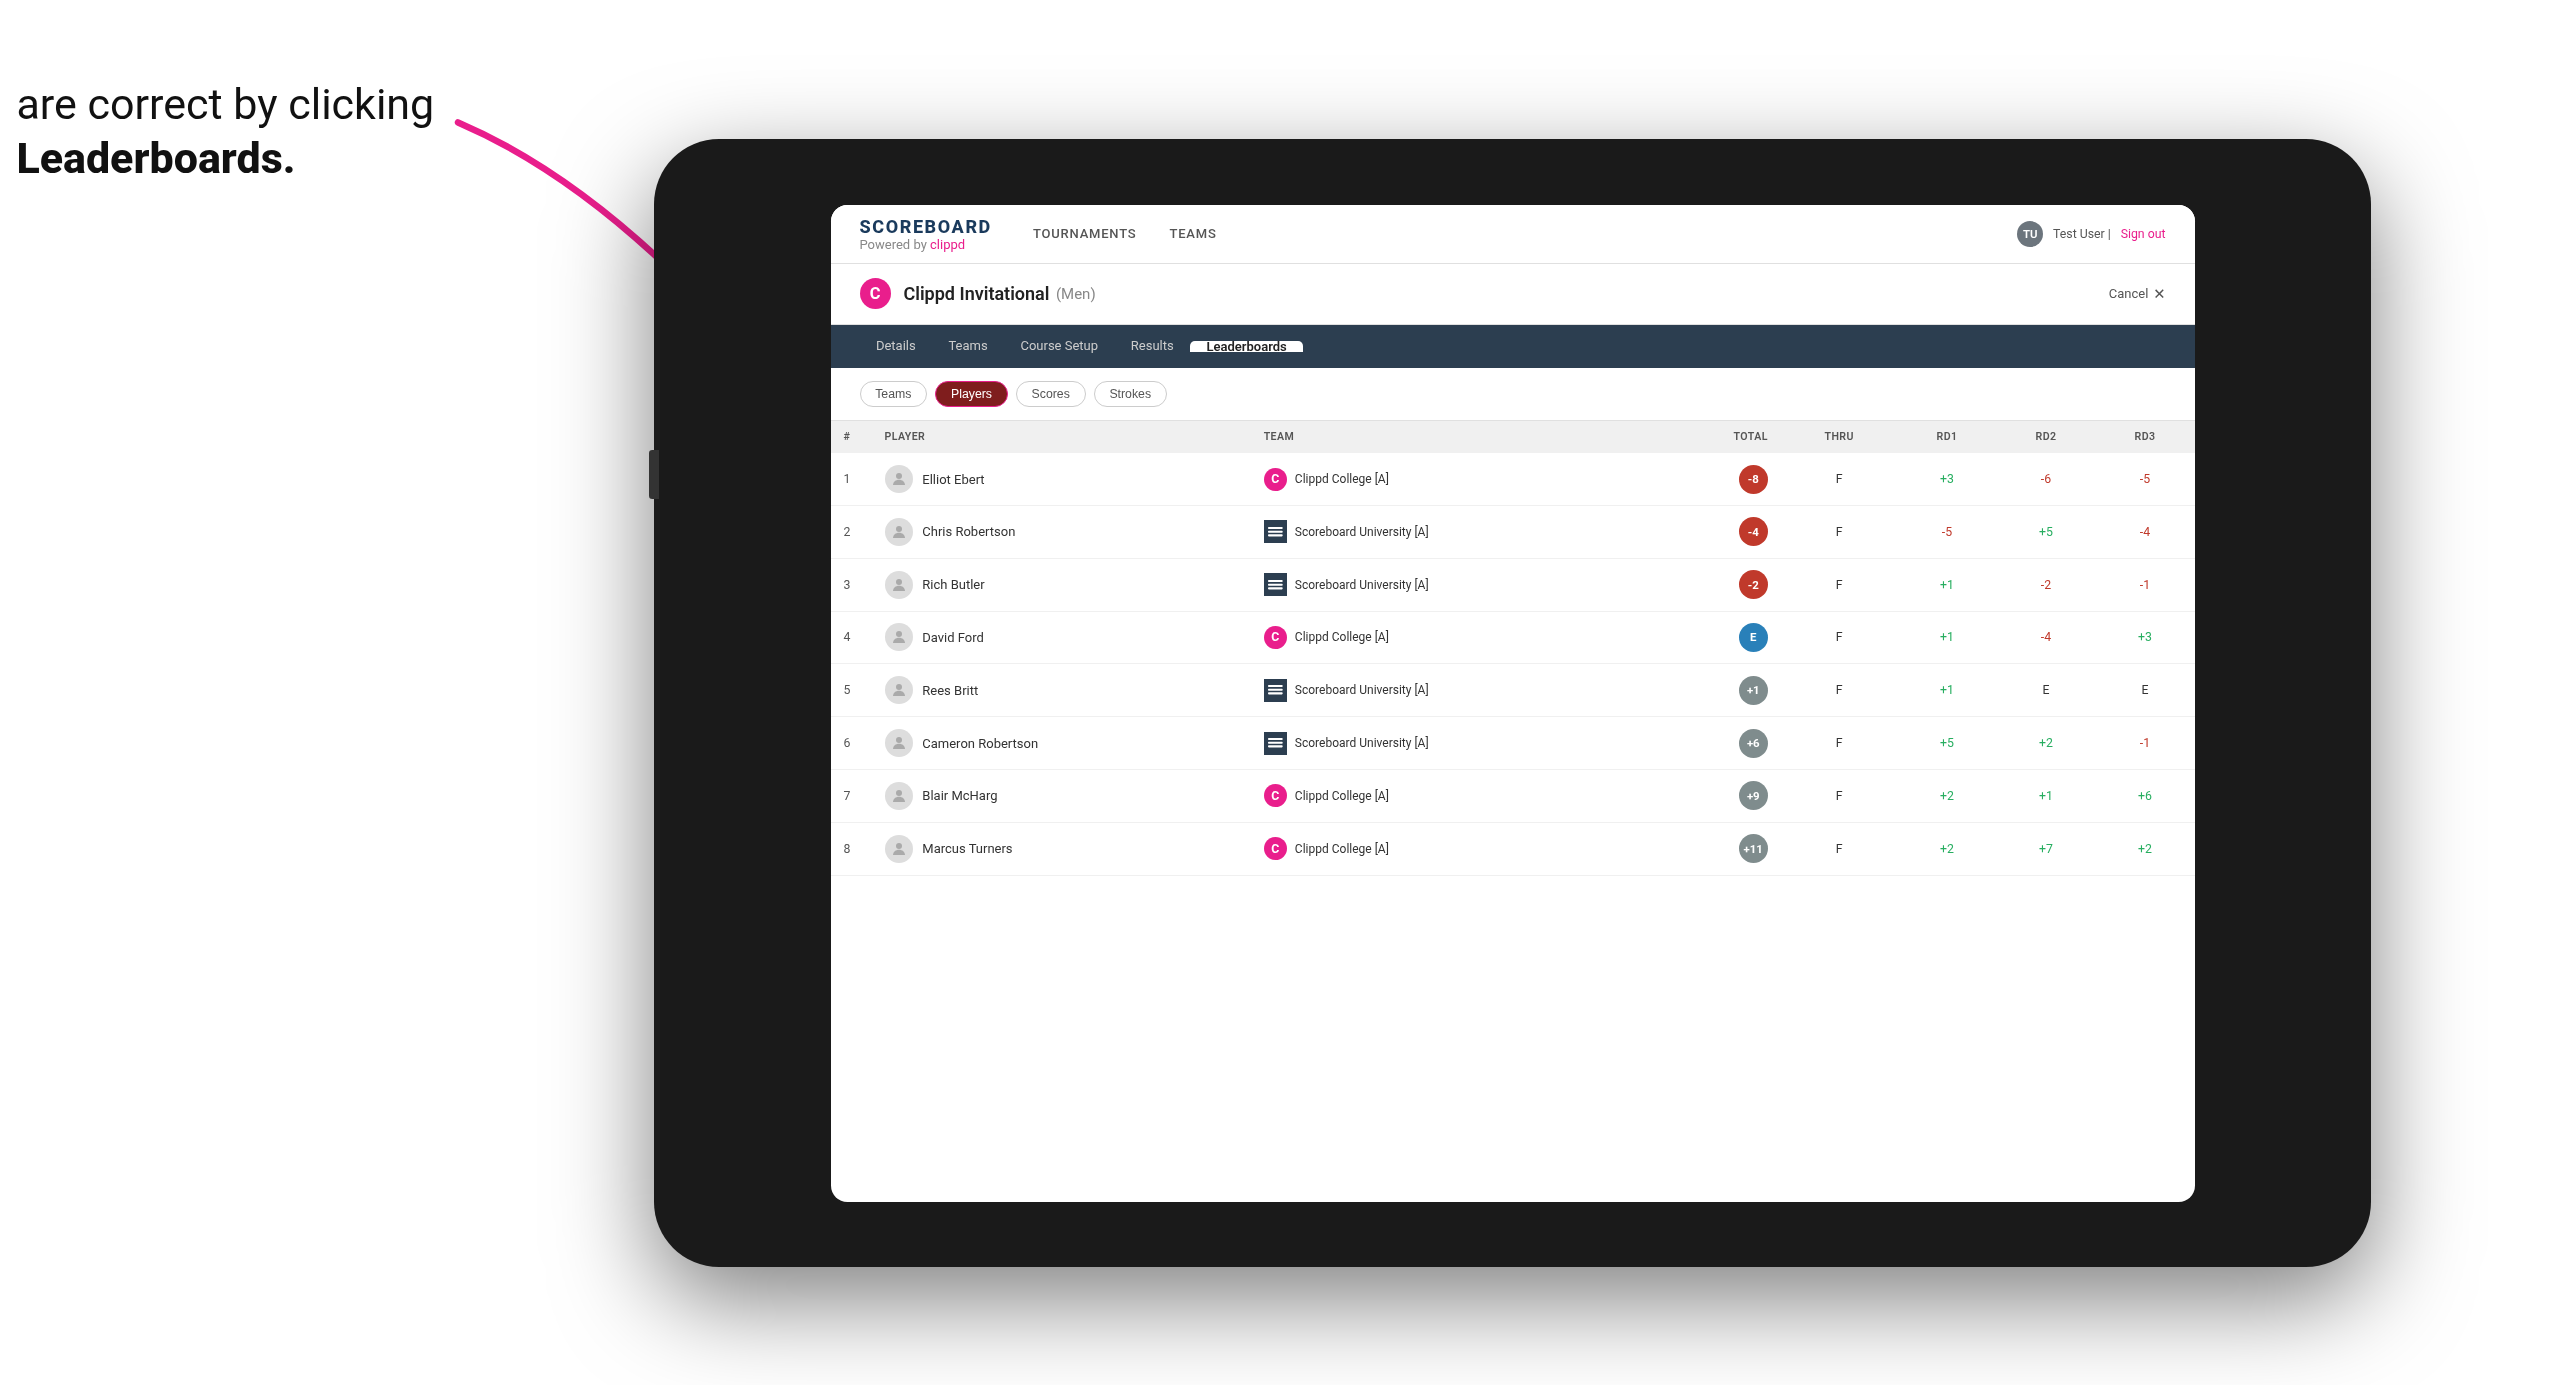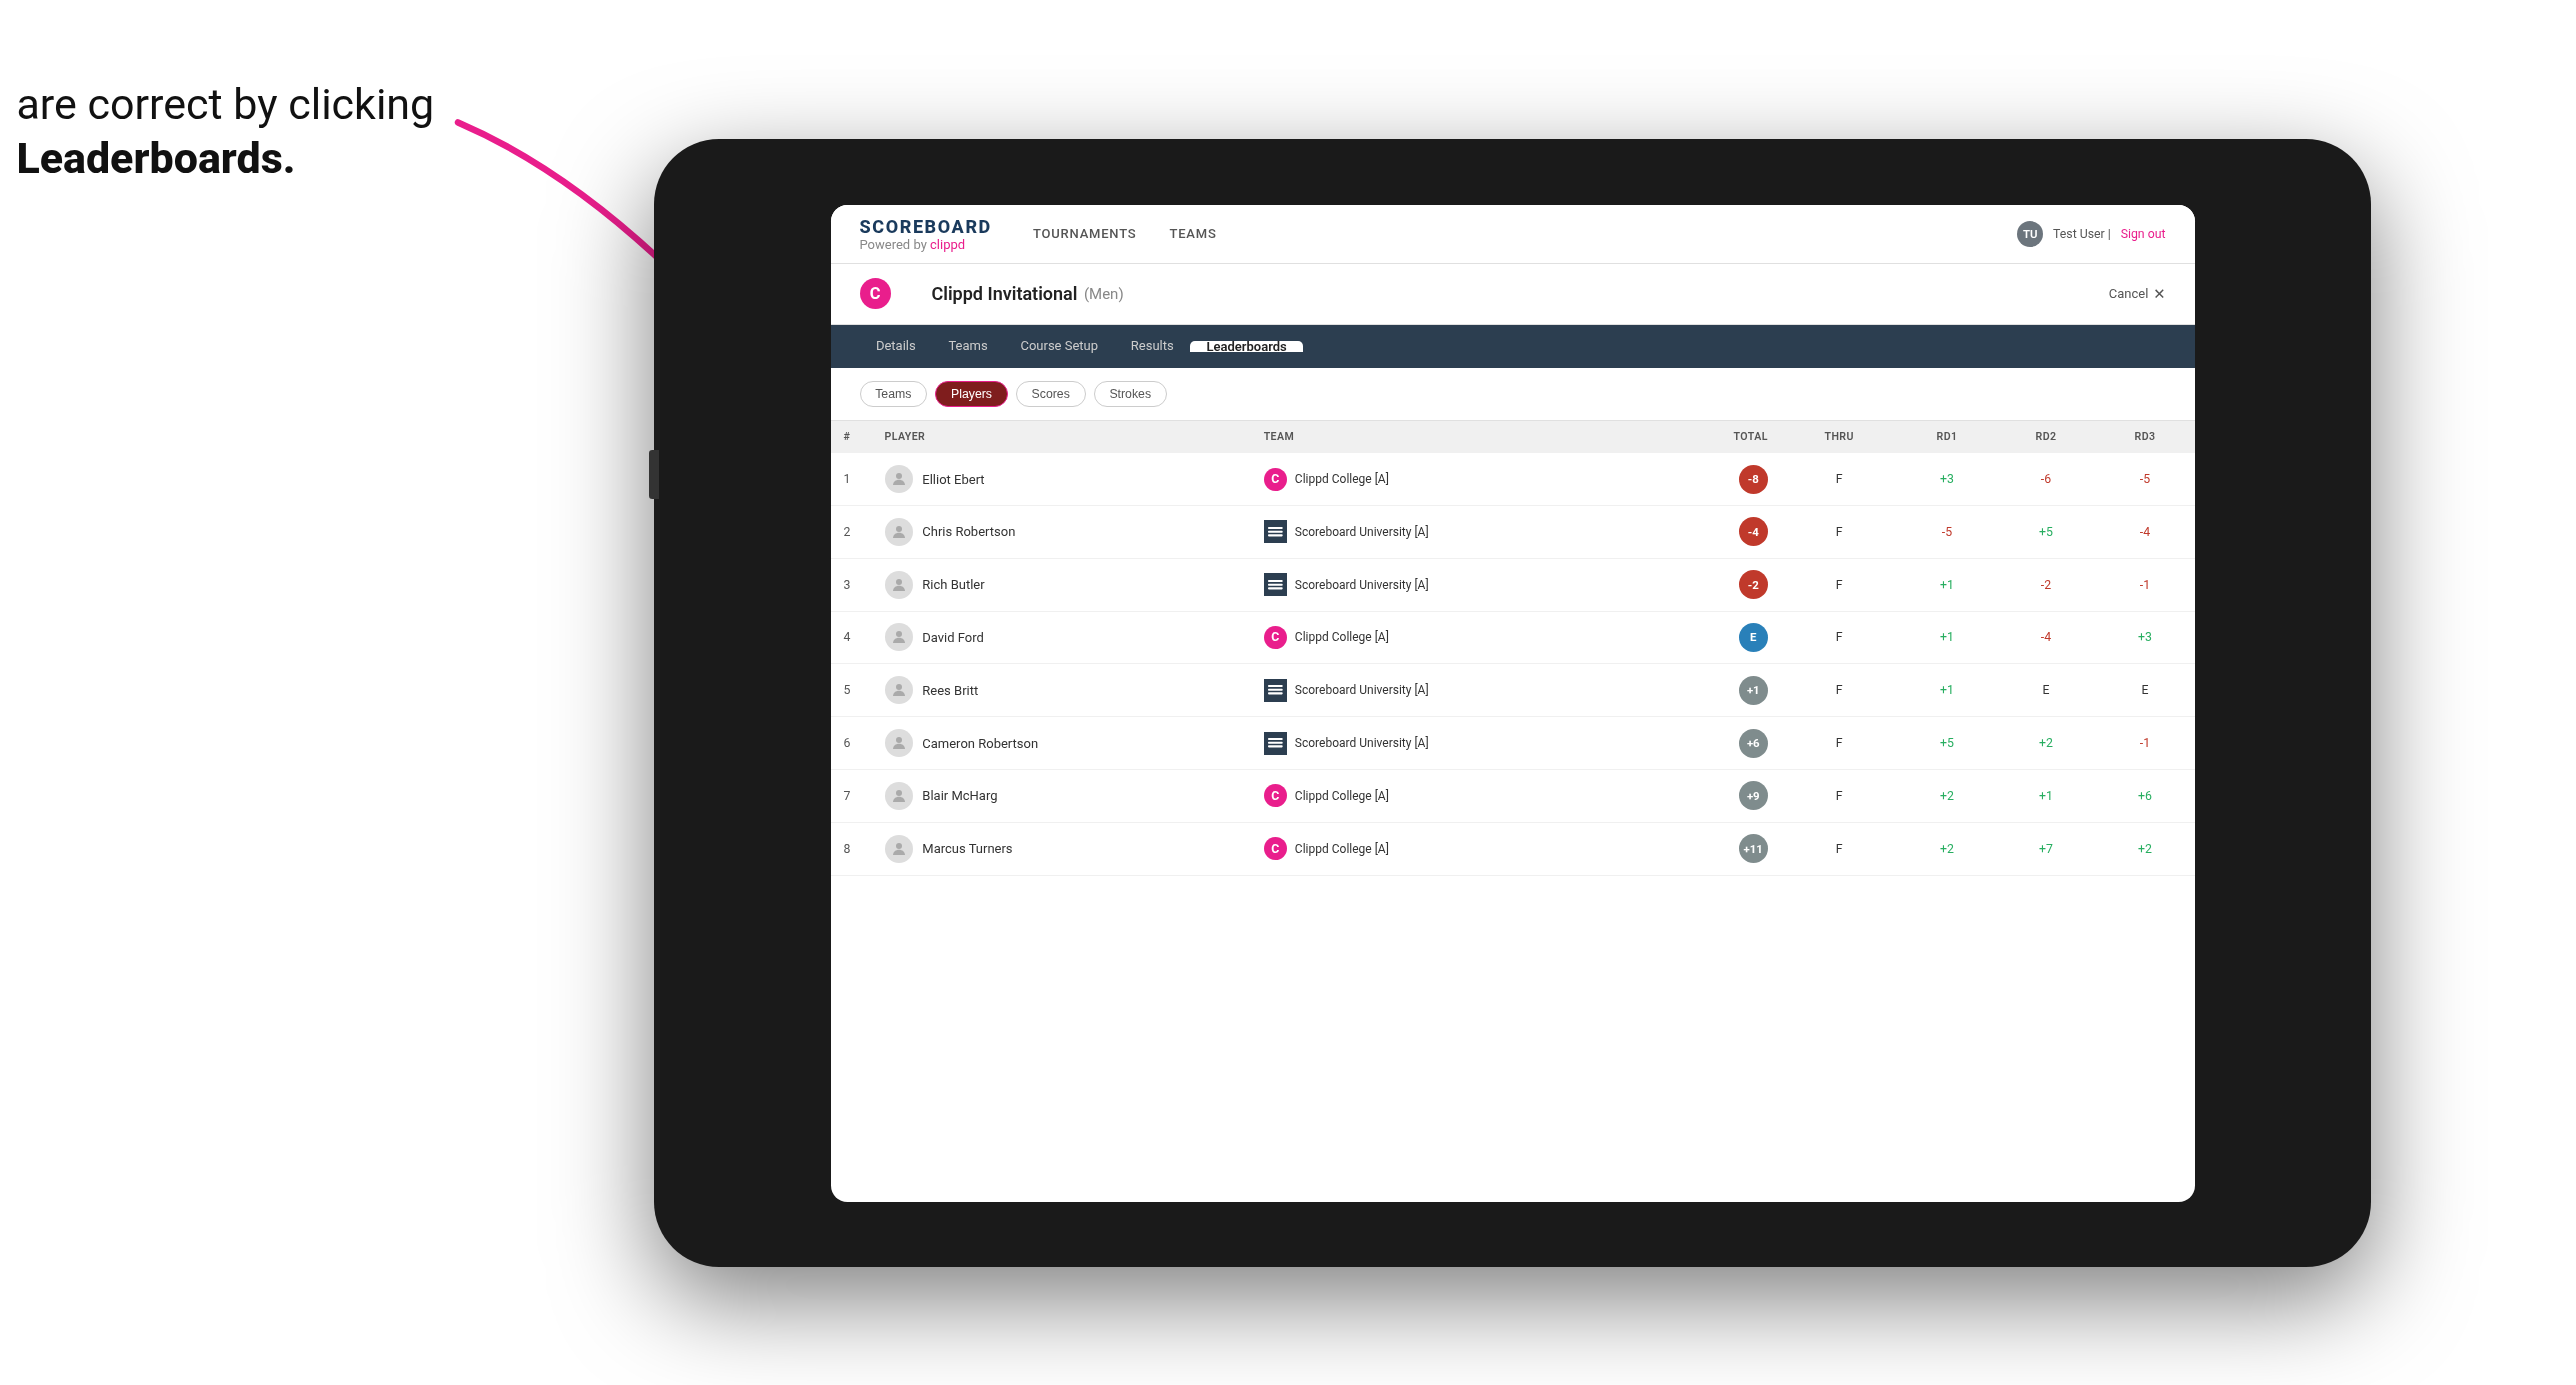--- a/index.html
+++ b/index.html
@@ -139,21 +139,20 @@
       color: #fff;
       font-size: 16.4px;
       font-weight: 700;
       margin-right: 13px;
       flex-shrink: 0;
     }
     .tournament-title {
       font-size: 18px;
       font-weight: 600;
       color: #222;
-      margin-left: 28px;
     }
     .tournament-subtitle {
       font-size: 15px;
       color: #888;
       margin-left: 6.5px;
     }
     .cancel-btn {
       margin-left: auto;
       font-size: 13px;
       color: #555;

